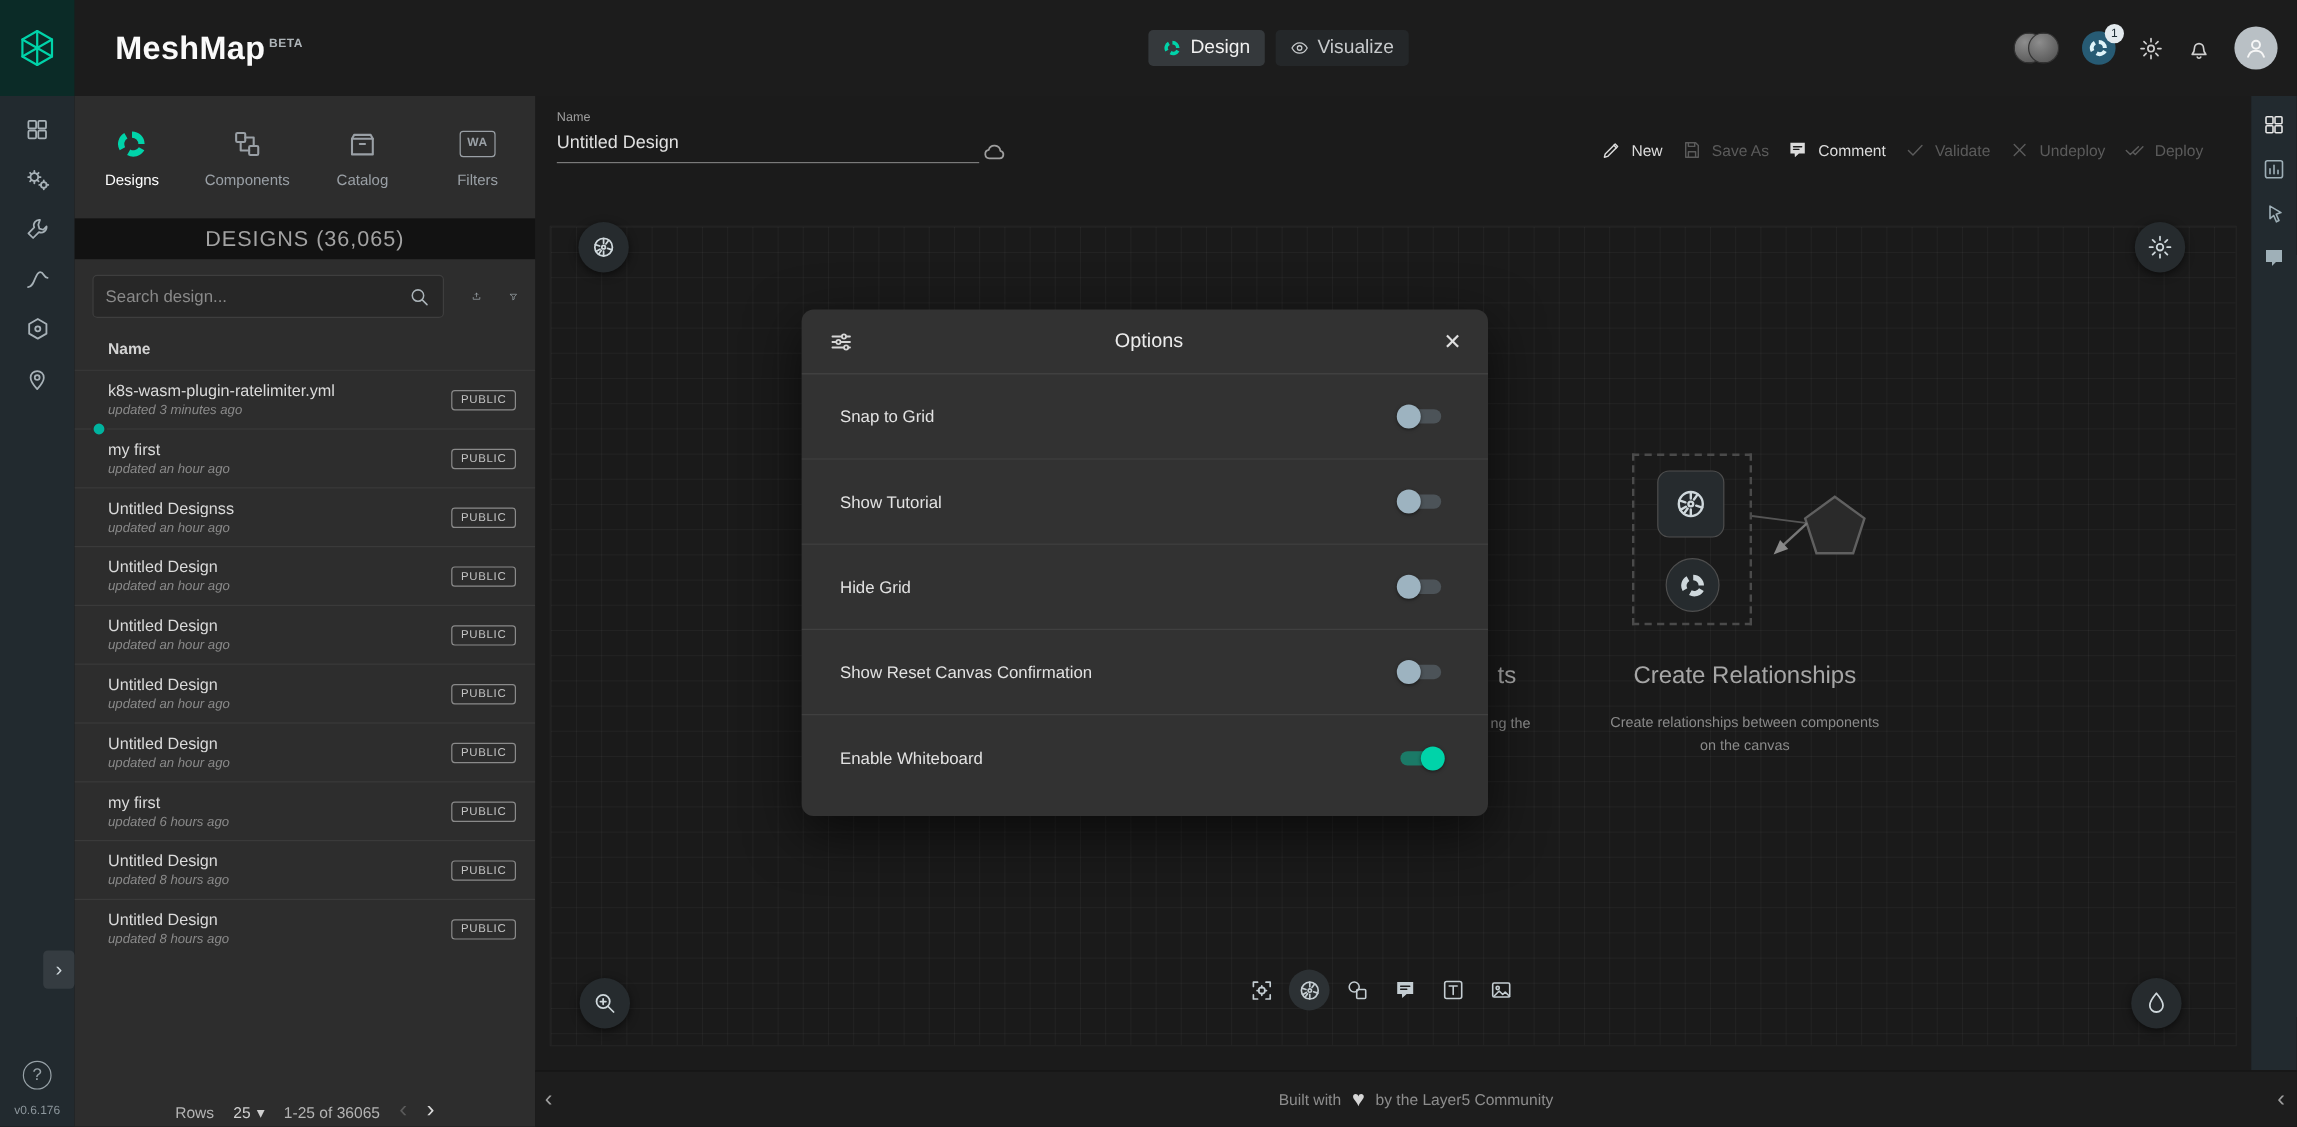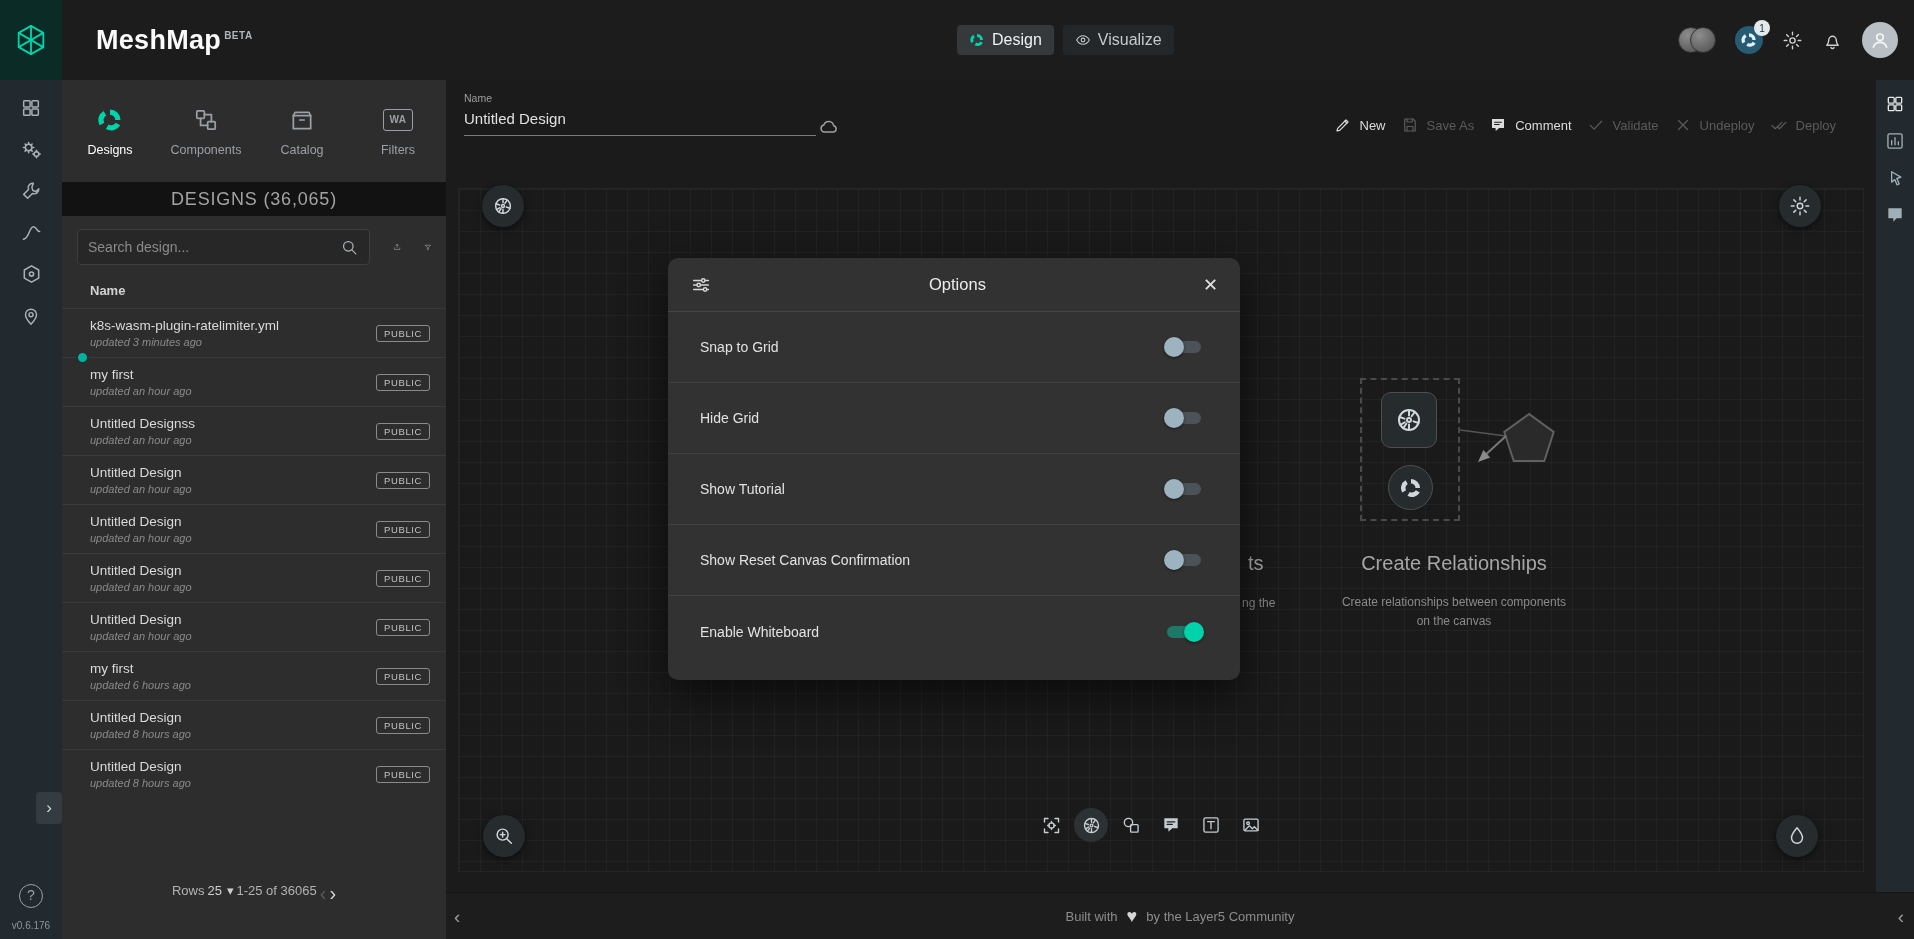--- a/index.html
+++ b/index.html
@@ -47,21 +47,21 @@
   .search-box input::placeholder{color:#8a8a8a}
   .side-icon{color:#aab3b8;cursor:pointer}
   .list-header{padding:9px 0 9px 28px;font-size:13px;font-weight:bold;color:#d2d2d2;flex:0 0 34px}
   .design-list{flex:1 1 auto;overflow:hidden}
   .design-row{height:49px;display:flex;align-items:center;padding:0 16px 0 28px;border-top:1px solid #3a3a3a;cursor:pointer;position:relative}
   .design-texts{flex:1;min-width:0}
   .design-name{font-size:13.5px;color:#dadada;white-space:nowrap;overflow:hidden;text-overflow:ellipsis}
   .design-updated{font-size:11px;color:#8a8a8a;font-style:italic;margin-top:3px}
   .badge-public{font-size:9.5px;color:#c2c2c2;border:1px solid #8a8a8a;border-radius:3px;padding:2px 7px;letter-spacing:.6px;flex:0 0 auto}
   .owner-dot{position:absolute;left:14px;bottom:-7px;width:13px;height:13px;border-radius:50%;background:#00b39f;border:2px solid #2d2d2d;z-index:2}
-  .pagination{margin-top:auto;flex:0 0 56px;display:flex;align-items:flex-start;justify-content:center;gap:3px;font-size:13px;color:#b3b3b3;padding-bottom:20px}
+  .pagination{margin-top:auto;flex:0 0 56px;display:flex;align-items:flex-end;justify-content:center;gap:16px;font-size:13px;color:#b3b3b3;padding-bottom:4px}
   .rows-select{display:flex;align-items:center;gap:5px;cursor:pointer;color:#cfcfcf}
   .pg-chev{font-size:20px;line-height:1;cursor:pointer}
   .pg-chev.disabled{color:#5a5a5a}
   .pg-chev.on{color:#d8d8d8}
 
   
   .canvas{position:absolute;left:446px;top:80px;right:38px;bottom:47px;background:#1b1b1b;z-index:10}
   .grid-area{position:absolute;left:12px;right:12px;top:108px;bottom:20px;border:1px solid #252525;background-color:#1a1a1a;
     background-image:linear-gradient(rgba(255,255,255,.035) 1px,transparent 1px),linear-gradient(90deg,rgba(255,255,255,.035) 1px,transparent 1px);
     background-size:21px 21px}
@@ -637,28 +637,28 @@
     <div class="modal-close"><span>✕</span></div>
   </div>
   <div class="opt-row">
     <span class="opt-label">Snap to Grid</span>
     <div class="switch">
         <span class="track"></span>
         <span class="knob"></span>
       </div>
   </div>
   <div class="opt-row">
-    <span class="opt-label">Hide Grid</span>
+    <span class="opt-label">Show Tutorial</span>
     <div class="switch">
         <span class="track"></span>
         <span class="knob"></span>
       </div>
   </div>
   <div class="opt-row">
-    <span class="opt-label">Show Tutorial</span>
+    <span class="opt-label">Hide Grid</span>
     <div class="switch">
         <span class="track"></span>
         <span class="knob"></span>
       </div>
   </div>
   <div class="opt-row">
     <span class="opt-label">Show Reset Canvas Confirmation</span>
     <div class="switch">
         <span class="track"></span>
         <span class="knob"></span>

